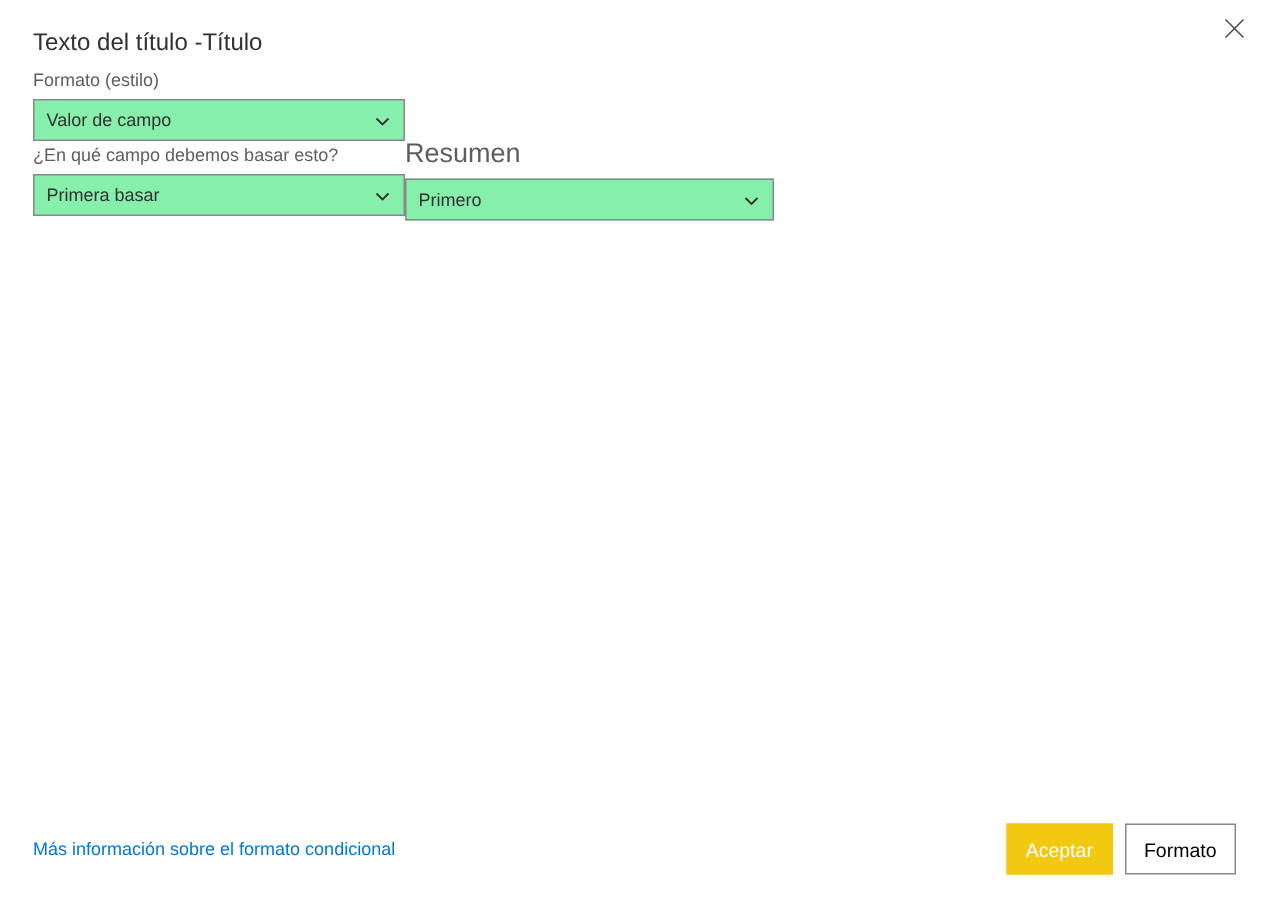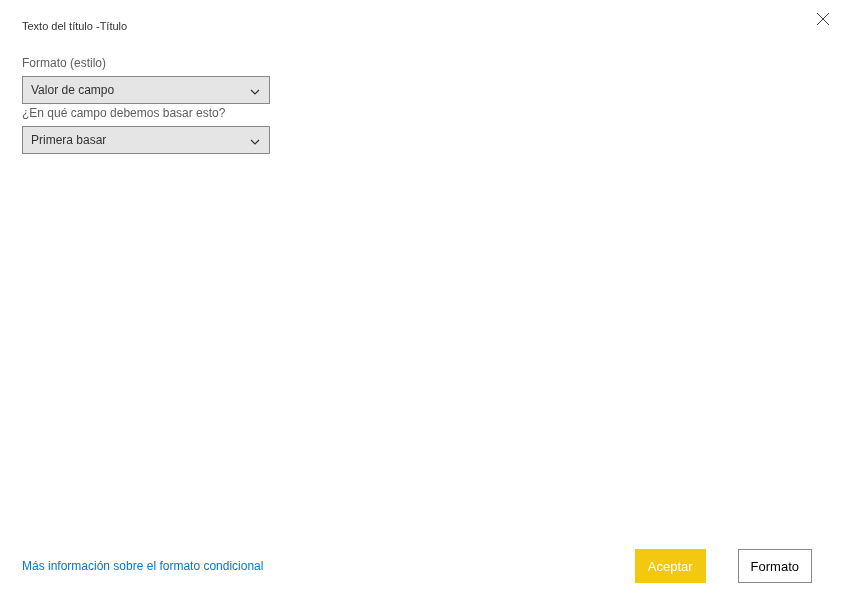--- a/index.html
+++ b/index.html
@@ -25,39 +25,39 @@
       color: #444;
     }
     .close-icon svg {
       width: 14px;
       height: 14px;
     }
     .content {
       padding: 20px 22px 0 22px;
     }
     .dialog-title {
-      font-size: 11px;
+      font-size: 16px;
       font-weight: 400;
       color: #323130;
-      margin-bottom: 24px;
+      margin-bottom: 8px;
     }
     .label {
       font-size: 12px;
       color: #605e5c;
       margin-bottom: 6px;
     }
     .dropdown {
       border: 1px solid #8a8886;
       height: 28px;
       display: flex;
       align-items: center;
       justify-content: space-between;
       padding: 0 8px;
       cursor: pointer;
-      background: #e5e5e5;
+      background: #86efac;
     }
     .dropdown-text {
       font-size: 12px;
       color: #323130;
     }
     .chevron {
       width: 12px;
       height: 12px;
     }
     .chevron svg {
@@ -84,21 +84,21 @@
       font-size: 18px;
       color: #605e5c;
       font-weight: 400;
       margin-bottom: 6px;
       margin-top: -4px;
     }
     .footer {
       position: absolute;
       bottom: 16px;
       left: 22px;
-      right: 34px;
+      right: 22px;
       display: flex;
       align-items: center;
       justify-content: space-between;
     }
     .info-link {
       font-size: 12px;
       color: #0078d4;
       text-decoration: none;
       cursor: pointer;
     }
@@ -110,21 +110,20 @@
       height: 30px;
       padding: 16px 12px;
       font-size: 13px;
       border: 1px solid #8a8886;
       background: #fff;
       cursor: pointer;
       display: flex;
       align-items: center;
       justify-content: center;
       min-width: 70px;
-      margin-left: 24px;
     }
     .btn-primary {
       background: #f2c811;
       border-color: #f2c811;
       color: #fff;
     }
   </style>
 </head>
 <body>
 
@@ -155,20 +154,31 @@
       <div class="label">¿En qué campo debemos basar esto?</div>
       <div class="dropdown">
         <span class="dropdown-text">Primera basar</span>
         <span class="chevron">
           <svg viewBox="0 0 12 12" fill="none" stroke-width="1.2">
             <polyline points="2,4 6,8 10,4"></polyline>
           </svg>
         </span>
       </div>
     </div>
+    <div class="summary-col">
+      <div class="summary-title">Resumen</div>
+      <div class="dropdown">
+        <span class="dropdown-text">Primero</span>
+        <span class="chevron">
+          <svg viewBox="0 0 12 12" fill="none" stroke-width="1.2">
+            <polyline points="2,4 6,8 10,4"></polyline>
+          </svg>
+        </span>
+      </div>
+    </div>
   </div>
 </div>
 
 <div class="footer">
   <a class="info-link">Más información sobre el formato condicional</a>
   <div class="buttons">
     <button class="btn btn-primary">Aceptar</button>
     <button class="btn">Formato</button>
   </div>
 </div>

